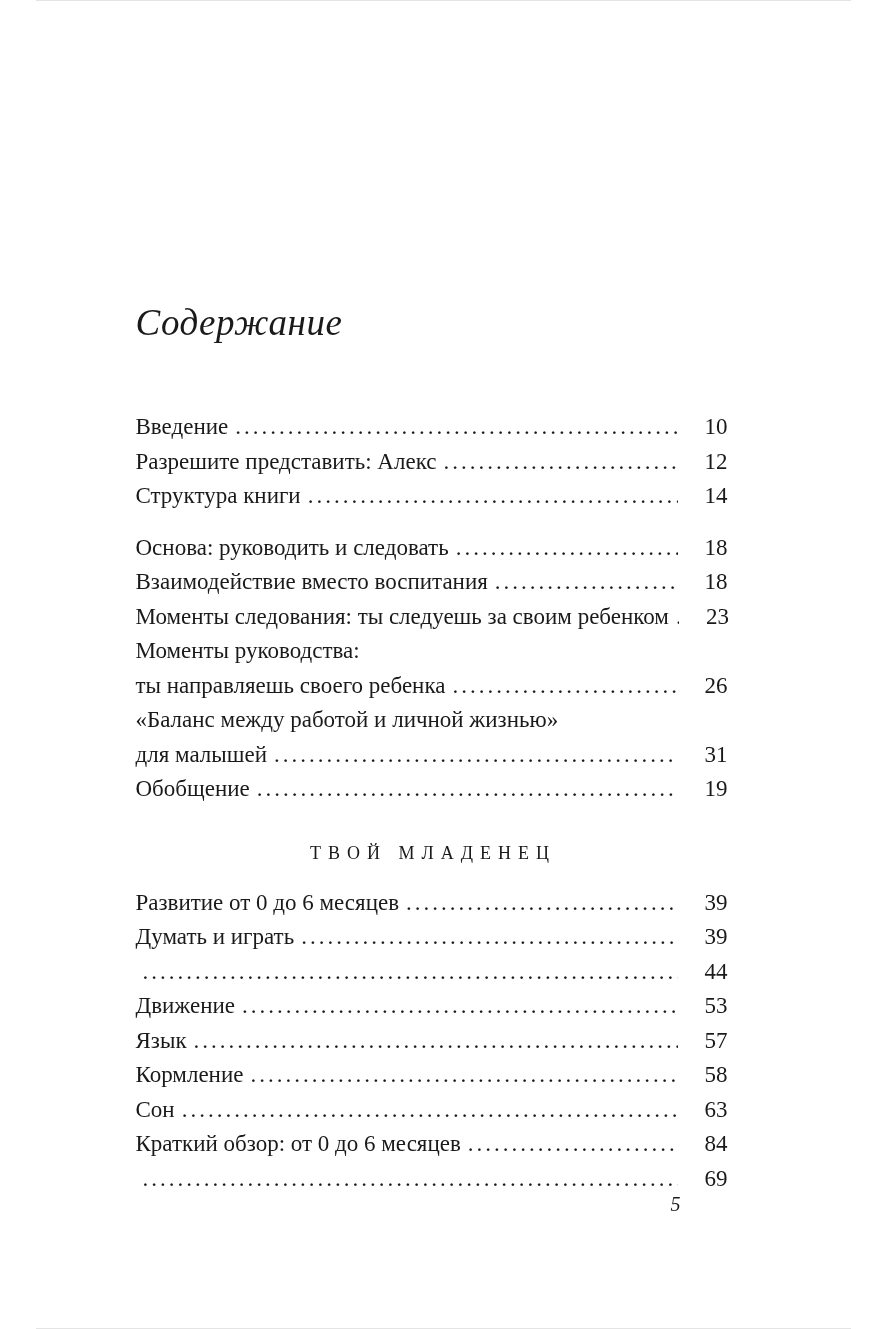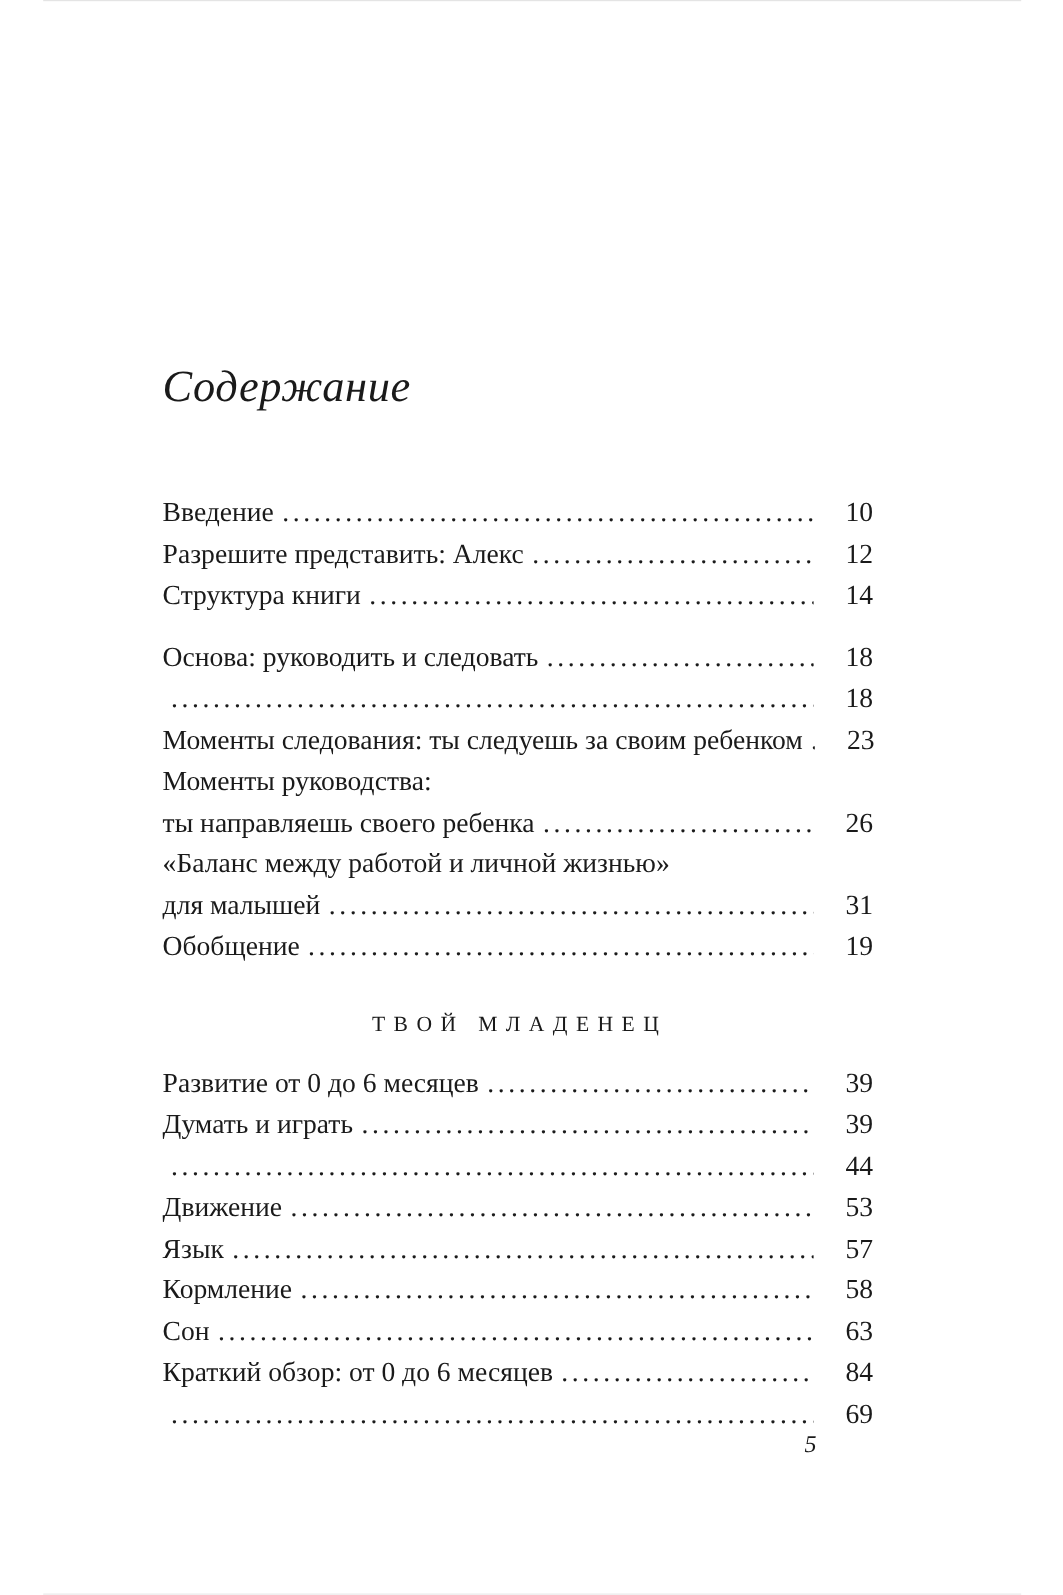--- a/index.html
+++ b/index.html
@@ -93,20 +93,21 @@
     </div>
   </div>
 
   <div class="toc-group">
     <div class="row italic">
       <span class="label">Основа: руководить и следовать</span>
       <span class="leader">........................................................................................................................</span>
       <span class="pagenum">18</span>
     </div>
     <div class="row">
+      <span class="label">Взаимодействие вместо воспитания</span>
       <span class="leader">........................................................................................................................</span>
       <span class="pagenum">18</span>
     </div>
     <div class="row">
       <span class="label">Моменты следования: ты следуешь за своим ребенком</span>
       <span class="leader">........................................................................................................................</span>
       <span class="pagenum">23</span>
     </div>
     <div class="row">
       <span class="label">Моменты руководства:</span>

